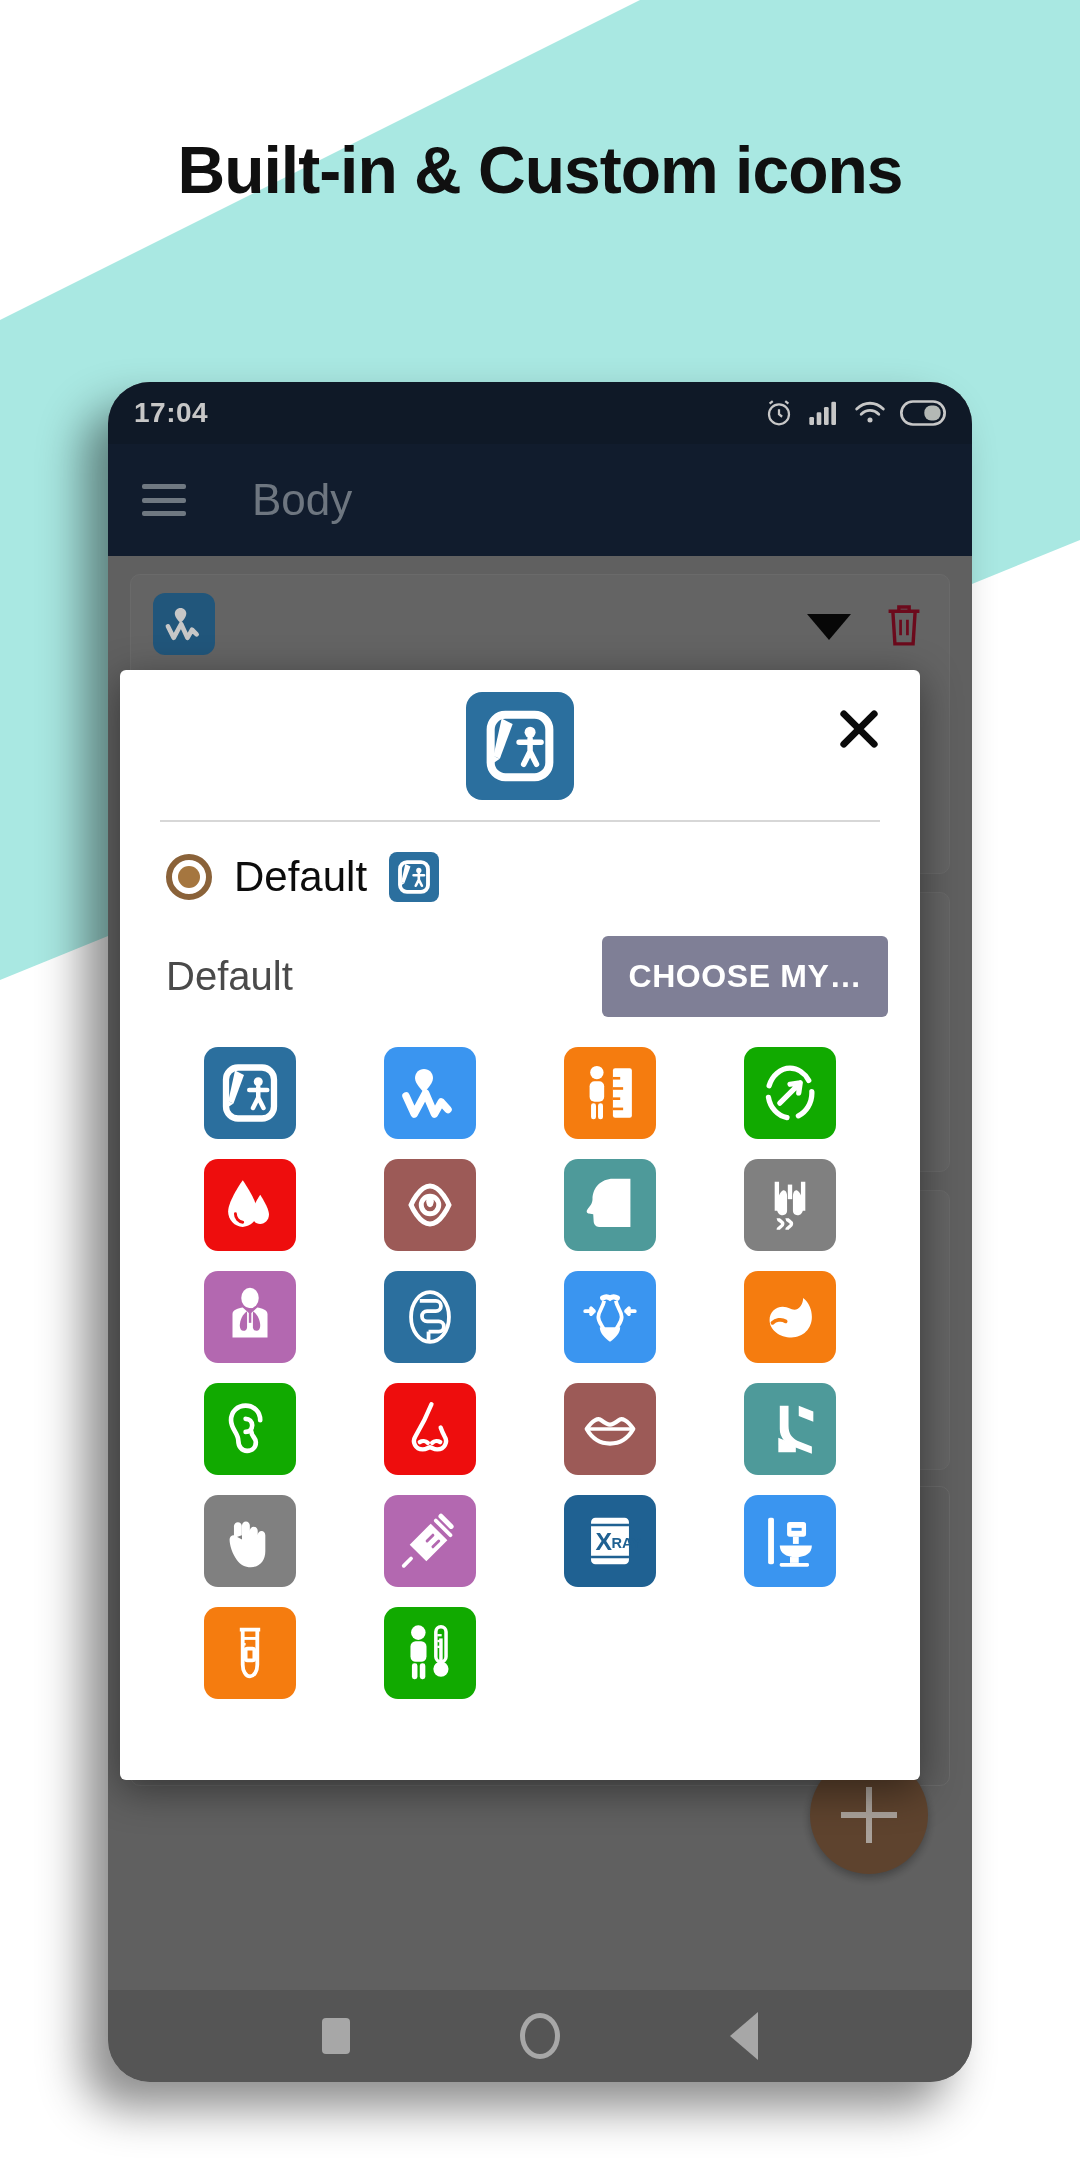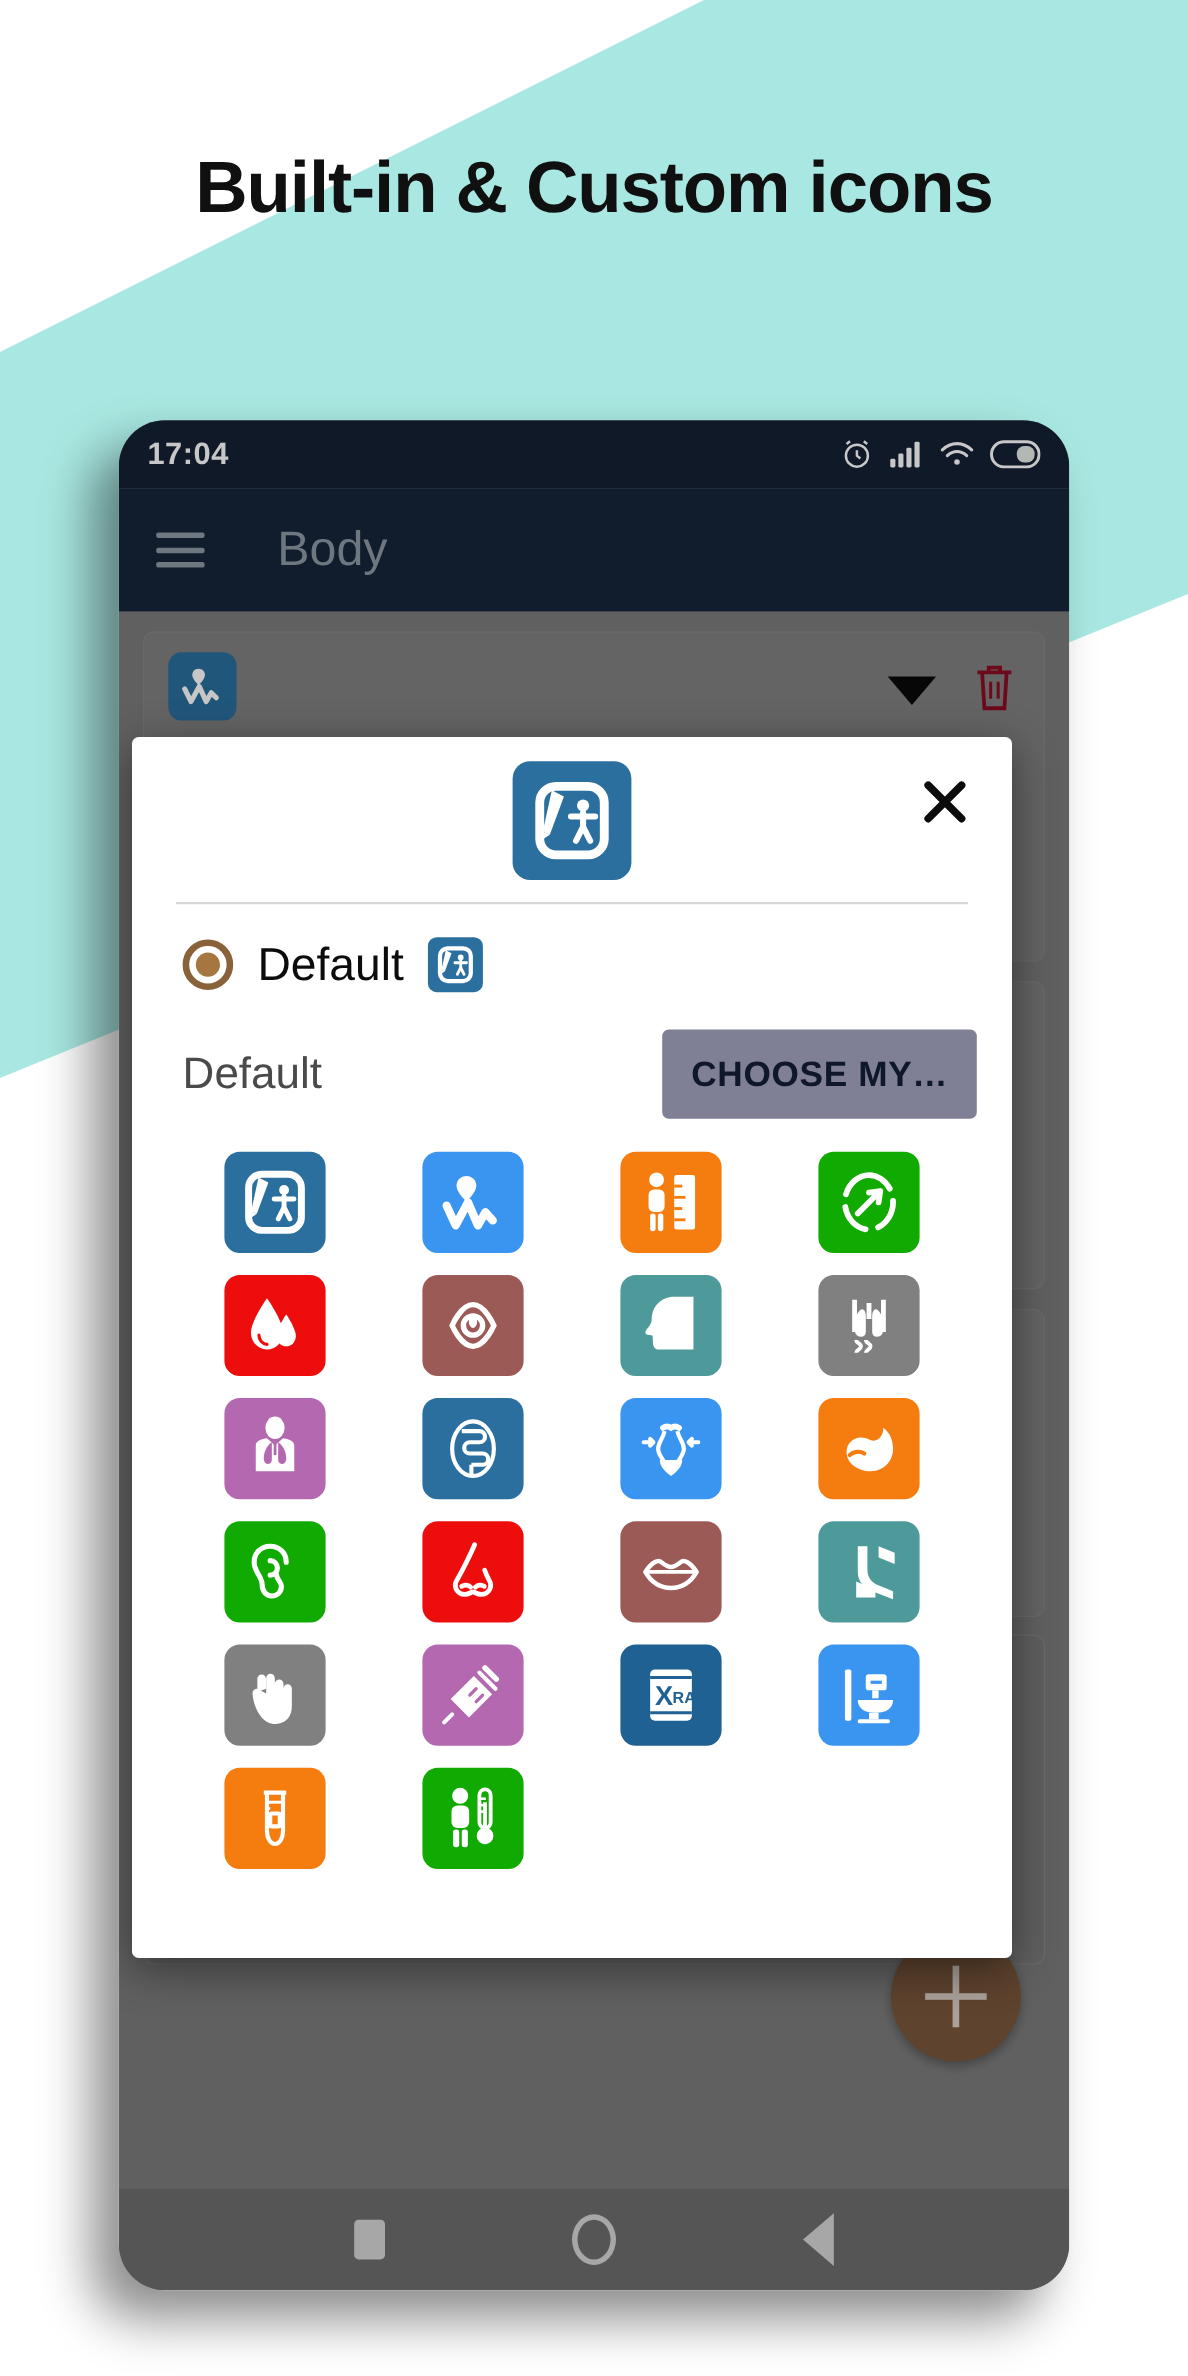--- a/index.html
+++ b/index.html
@@ -132,21 +132,21 @@
     width: 46px; height: 46px; border-radius: 50%;
     border: 6px solid #8a6239; display: flex; align-items: center; justify-content: center;
   }
   .radio-inner { width: 22px; height: 22px; border-radius: 50%; background: #a5763f; }
   .default-label { font-size: 42px; color: #0c0c0c; }
   .default-icon { width: 50px; height: 50px; border-radius: 8px; display: flex; align-items: center; justify-content: center; }
 
   .custom-row { display: flex; align-items: center; padding: 8px 32px 0 46px; }
   .custom-label { font-size: 40px; color: #4a4a4a; }
   .choose-btn {
-    margin-left: auto; background: #7f7f96; color: #0f172a;
+    margin-left: auto; background: #7f7f96; color: #ffffff;
     font-size: 32px; font-weight: 700; letter-spacing: .6px;
     padding: 22px 26px; border-radius: 6px; border: none; cursor: pointer;
     white-space: nowrap;
     font-family: "Liberation Sans", sans-serif;
   }
 
   .icon-grid {
     display: grid; grid-template-columns: repeat(4, 1fr);
     row-gap: 20px; padding: 30px 40px 20px 40px;
     justify-items: center;

